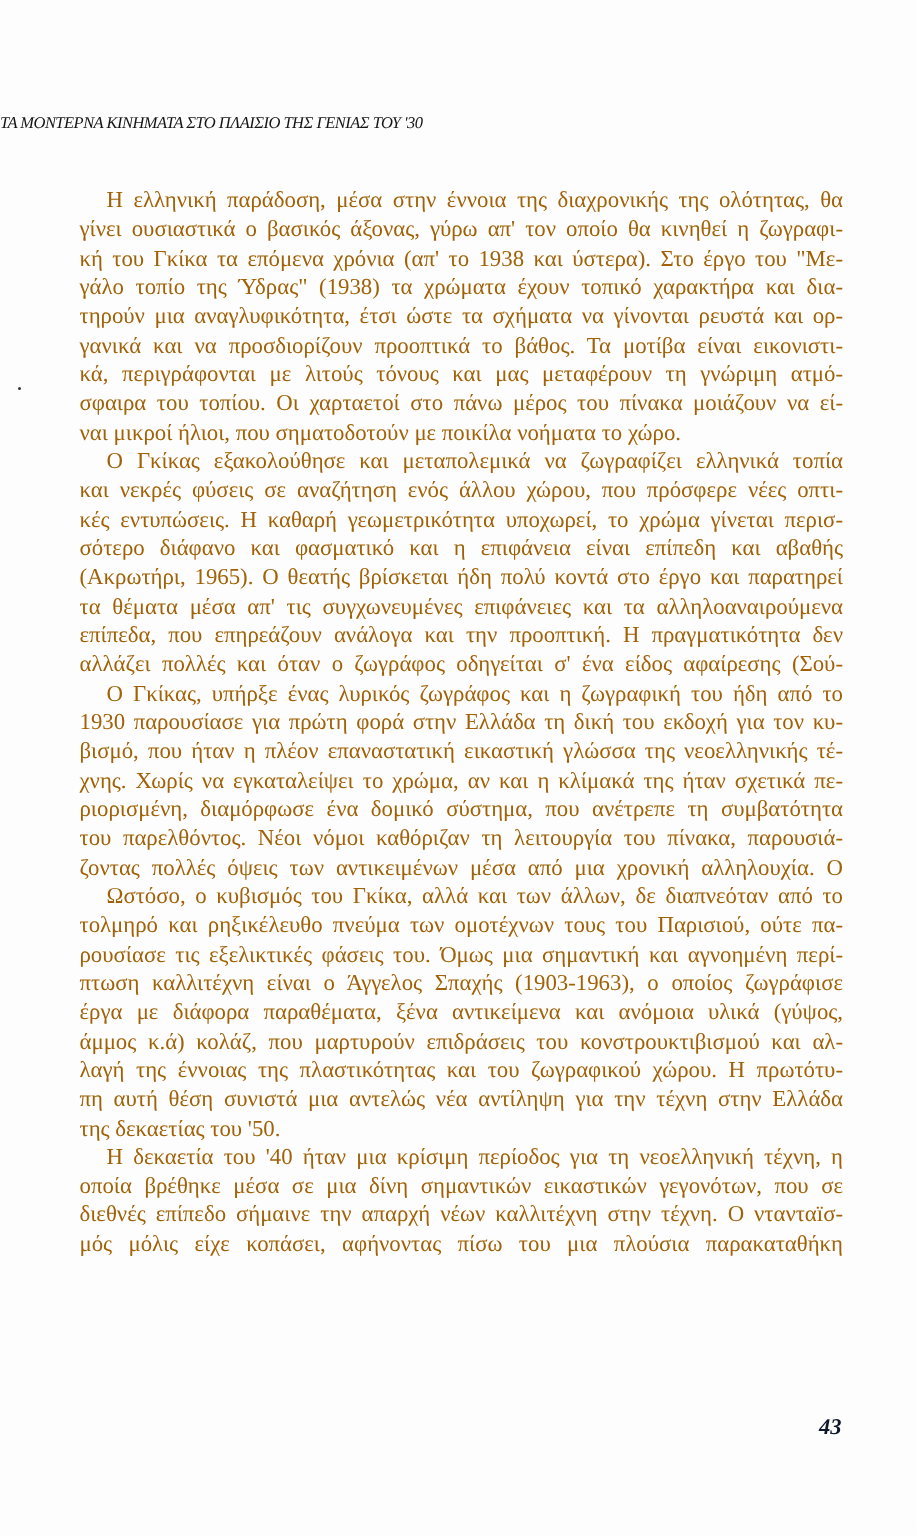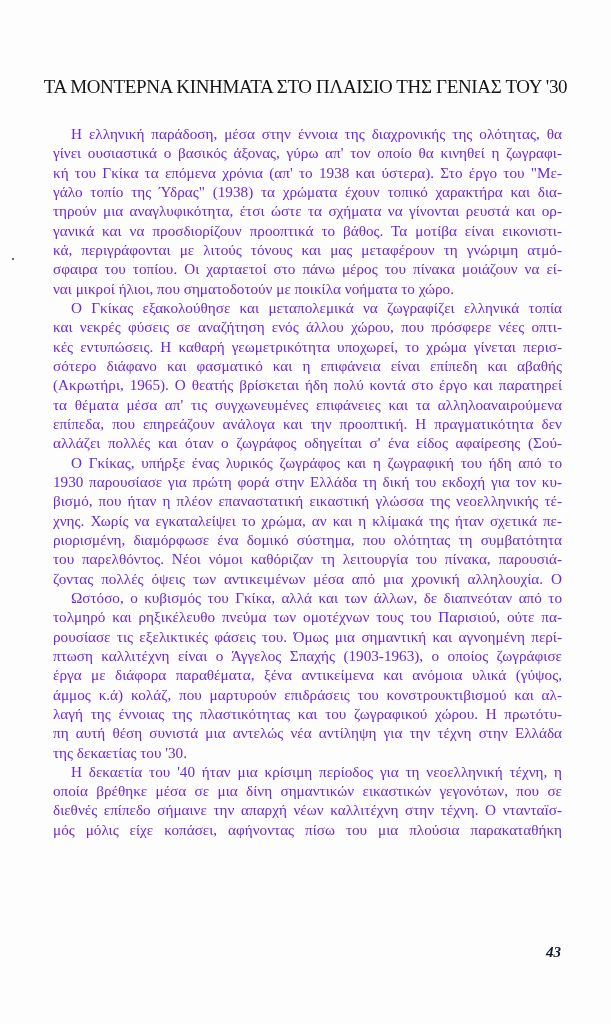--- a/index.html
+++ b/index.html
@@ -18,34 +18,34 @@
     .page {
       position: absolute;
       left: 0; top: 0;
       width: 611px; height: 1024px;
       background: #fdfdfd;
     }
     .running-head {
       position: absolute;
       left: 0; right: 0;
       top: 76px;
-      text-align: center;
-      font-size: 19px;
+      font-style: italic;
+      font-size: 11px;
       letter-spacing: -0.35px;
       color: #151515;
       white-space: nowrap;
     }
     .body-text {
       position: absolute;
       left: 53px;
       top: 124px;
       width: 509px;
       font-size: 15.2px;
       line-height: 19.33px;
-      color: #6d28d9;
+      color: #a16207;
     }
     .line {
       display: block;
       height: 19.33px;
       white-space: nowrap;
       text-align: justify;
       text-align-last: justify;
       overflow: visible;
     }
     .line.indent {
@@ -102,34 +102,34 @@
         <span class="line">(Ακρωτήρι, 1965). Ο θεατής βρίσκεται ήδη πολύ κοντά στο έργο και παρατηρεί</span>
         <span class="line">τα θέματα μέσα απ' τις συγχωνευμένες επιφάνειες και τα αλληλοαναιρούμενα</span>
         <span class="line">επίπεδα, που επηρεάζουν ανάλογα και την προοπτική. Η πραγματικότητα δεν</span>
         <span class="line">αλλάζει πολλές και όταν ο ζωγράφος οδηγείται σ' ένα είδος αφαίρεσης (Σού-</span>
       </div>
       <div>
         <span class="line indent">Ο Γκίκας, υπήρξε ένας λυρικός ζωγράφος και η ζωγραφική του ήδη από το</span>
         <span class="line">1930 παρουσίασε για πρώτη φορά στην Ελλάδα τη δική του εκδοχή για τον κυ-</span>
         <span class="line">βισμό, που ήταν η πλέον επαναστατική εικαστική γλώσσα της νεοελληνικής τέ-</span>
         <span class="line">χνης. Χωρίς να εγκαταλείψει το χρώμα, αν και η κλίμακά της ήταν σχετικά πε-</span>
-        <span class="line">ριορισμένη, διαμόρφωσε ένα δομικό σύστημα, που ολότητας τη συμβατότητα</span>
+        <span class="line">ριορισμένη, διαμόρφωσε ένα δομικό σύστημα, που ανέτρεπε τη συμβατότητα</span>
         <span class="line">του παρελθόντος. Νέοι νόμοι καθόριζαν τη λειτουργία του πίνακα, παρουσιά-</span>
         <span class="line">ζοντας πολλές όψεις των αντικειμένων μέσα από μια χρονική αλληλουχία. Ο</span>
       </div>
       <div>
         <span class="line indent">Ωστόσο, ο κυβισμός του Γκίκα, αλλά και των άλλων, δε διαπνεόταν από το</span>
         <span class="line">τολμηρό και ρηξικέλευθο πνεύμα των ομοτέχνων τους του Παρισιού, ούτε πα-</span>
         <span class="line">ρουσίασε τις εξελικτικές φάσεις του. Όμως μια σημαντική και αγνοημένη περί-</span>
         <span class="line">πτωση καλλιτέχνη είναι ο Άγγελος Σπαχής (1903-1963), ο οποίος ζωγράφισε</span>
         <span class="line">έργα με διάφορα παραθέματα, ξένα αντικείμενα και ανόμοια υλικά (γύψος,</span>
         <span class="line">άμμος κ.ά) κολάζ, που μαρτυρούν επιδράσεις του κονστρουκτιβισμού και αλ-</span>
         <span class="line">λαγή της έννοιας της πλαστικότητας και του ζωγραφικού χώρου. Η πρωτότυ-</span>
         <span class="line">πη αυτή θέση συνιστά μια αντελώς νέα αντίληψη για την τέχνη στην Ελλάδα</span>
-        <span class="line last">της δεκαετίας του '30.</span>
+        <span class="line last">της δεκαετίας του '50.</span>
       </div>
       <div>
         <span class="line indent">Η δεκαετία του '40 ήταν μια κρίσιμη περίοδος για τη νεοελληνική τέχνη, η</span>
         <span class="line">οποία βρέθηκε μέσα σε μια δίνη σημαντικών εικαστικών γεγονότων, που σε</span>
         <span class="line">διεθνές επίπεδο σήμαινε την απαρχή νέων καλλιτέχνη στην τέχνη. Ο ντανταïσ-</span>
         <span class="line">μός μόλις είχε κοπάσει, αφήνοντας πίσω του μια πλούσια παρακαταθήκη</span>
       </div>
     </div>
 
   <div class="folio">43</div>

